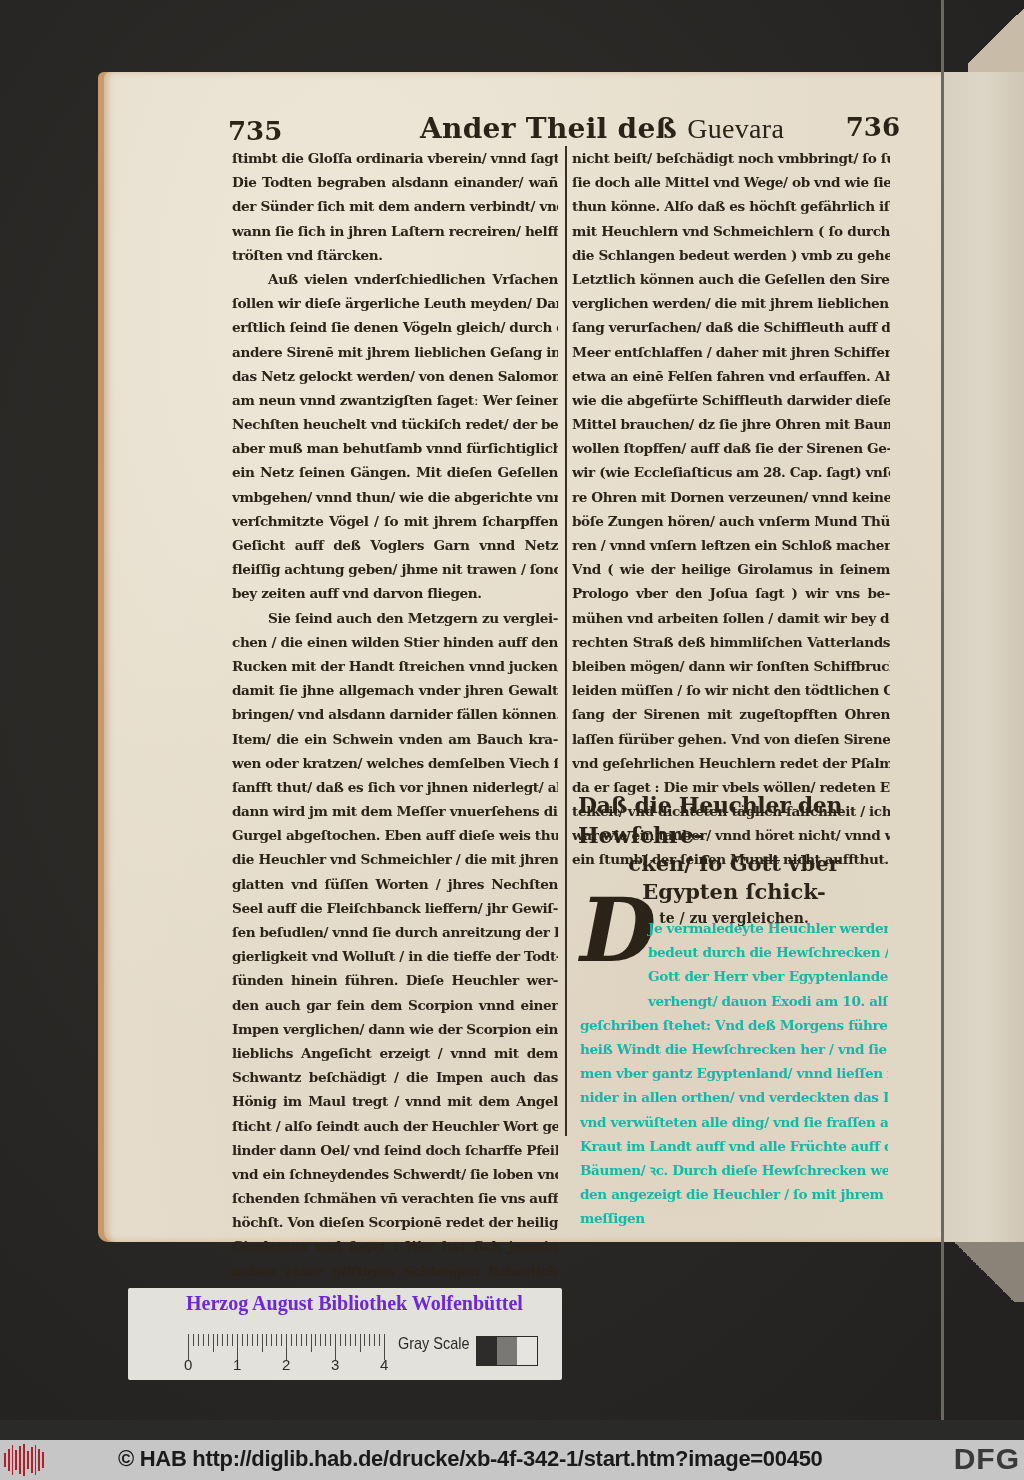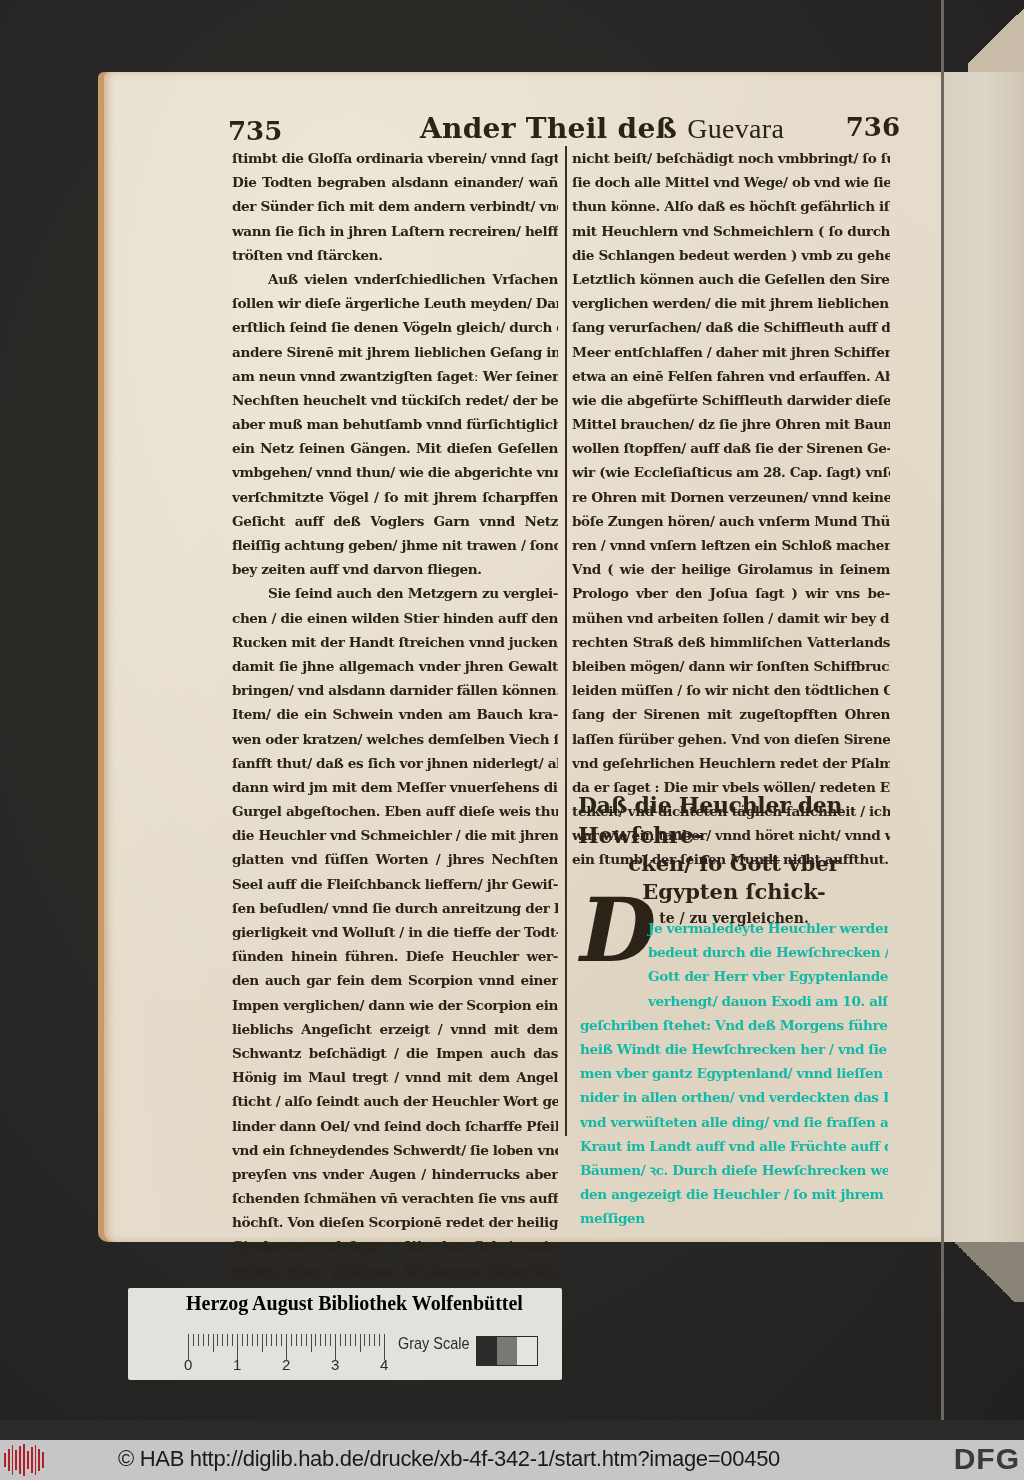--- a/index.html
+++ b/index.html
@@ -79,21 +79,21 @@
   }
   .body2 .line.dc { padding-left: 68px; }
   .catchword { text-align: right; }
 
   .colorbar {
     position: absolute; left: 128px; top: 1288px; width: 434px; height: 92px;
     background: #e3e1dc; border-radius: 2px;
   }
   .cb-title {
     position: absolute; left: 58px; top: 4px; font-family: "Liberation Serif", serif;
-    font-weight: bold; font-size: 20px; color: #000000;
+    font-weight: bold; font-size: 20px; color: #6d28d9;
   }
   .ruler {
     position: absolute; left: 60px; top: 46px; width: 196px; height: 26px;
   }
   .tick { position: absolute; top: 0; width: 1px; background: #4a4844; }
   .ruler-label { position: absolute; top: 68px; font-family: "Liberation Sans", sans-serif; font-size: 15px; color: #2d2b28; }
   .gray-label {
     position: absolute; left: 270px; top: 46px; font-family: "Liberation Sans", sans-serif;
     font-size: 17px; color: #2d2b28; transform: scaleX(0.85); transform-origin: left;
   }
@@ -107,21 +107,21 @@
     position: absolute; left: 0; top: 1440px; width: 1024px; height: 40px;
     background: #c6c6c6;
   }
   .hab-logo {
     position: absolute; left: 4px; top: 4px; width: 40px; height: 32px;
     display: flex; align-items: center; gap: 2px;
   }
   .hab-logo span { display: block; width: 2px; background: #b0202a; }
   .footer-text {
     position: absolute; left: 118px; top: 6px; font-family: "Liberation Sans", sans-serif;
-    font-size: 22px; color: #1a1a1a; letter-spacing: -0.3px;
+    font-size: 22px; color: #1a1a1a; letter-spacing: -0.3px; font-weight: bold;
   }
   .dfg-logo {
     position: absolute; right: 4px; top: 2px; font-family: "Liberation Sans", sans-serif;
     font-weight: bold; font-size: 30px; color: #3a3a3a; letter-spacing: 1px;
   }
 </style>
 </head>
 <body>
 
 <div class="scan-bg"></div>
@@ -144,20 +144,21 @@
 <div class="column col-left" id="col-left">
     <div class="line">ſtimbt die Gloſſa ordinaria vberein/ vnnd ſagt:</div>
     <div class="line">Die Todten begraben alsdann einander/ wañ</div>
     <div class="line">der Sünder ſich mit dem andern verbindt/ vnd</div>
     <div class="line">wann ſie ſich in jhren Laſtern recreiren/ helffen/</div>
     <div class="line last">tröſten vnd ſtärcken.</div>
     <div class="line indent">Auß vielen vnderſchiedlichen Vrſachen</div>
     <div class="line">ſollen wir dieſe ärgerliche Leuth meyden/ Dann</div>
     <div class="line">erſtlich ſeind ſie denen Vögeln gleich/ durch die</div>
     <div class="line">andere Sirenē mit jhrem lieblichen Geſang in</div>
+    <div class="line">das Netz gelockt werden/ von denen Salomon</div>
     <div class="line">am neun vnnd zwantzigſten ſagetː Wer ſeinem</div>
     <div class="line">Nechſten heuchelt vnd tückiſch redet/ der bereit</div>
     <div class="line">aber muß man behutſamb vnnd fürſichtiglich</div>
     <div class="line">ein Netz ſeinen Gängen. Mit dieſen Geſellen</div>
     <div class="line">vmbgehen/ vnnd thun/ wie die abgerichte vnnd</div>
     <div class="line">verſchmitzte Vögel / ſo mit jhrem ſcharpffen</div>
     <div class="line">Geſicht auff deß Voglers Garn vnnd Netz</div>
     <div class="line">fleiſſig achtung geben/ jhme nit trawen / ſonder</div>
     <div class="line last">bey zeiten auff vnd darvon fliegen.</div>
     <div class="line indent">Sie ſeind auch den Metzgern zu verglei-</div>
@@ -177,21 +178,20 @@
     <div class="line">gierligkeit vnd Wolluſt / in die tieffe der Todt-</div>
     <div class="line">ſünden hinein führen. Dieſe Heuchler wer-</div>
     <div class="line">den auch gar fein dem Scorpion vnnd einer</div>
     <div class="line">Impen verglichen/ dann wie der Scorpion ein</div>
     <div class="line">lieblichs Angeſicht erzeigt / vnnd mit dem</div>
     <div class="line">Schwantz beſchädigt / die Impen auch das</div>
     <div class="line">Hönig im Maul tregt / vnnd mit dem Angel</div>
     <div class="line">ſticht / alſo ſeindt auch der Heuchler Wort ge-</div>
     <div class="line">linder dann Oel/ vnd ſeind doch ſcharffe Pfeil/</div>
     <div class="line">vnd ein ſchneydendes Schwerdt/ ſie loben vnd</div>
-    <div class="line">preyſen vns vnder Augen / hinderrucks aber</div>
     <div class="line">ſchenden ſchmähen vñ verachten ſie vns auffs</div>
     <div class="line">höchſt. Von dieſen Scorpionē redet der heilig</div>
     <div class="line">Girolamus vnd ſaget : Wer hat ſich jemain</div>
     <div class="line">neben einer gifftigen Schlangen ſicherlich</div>
     <div class="line last">ſchlaffen gelegt? Dañ ob die Schlang jne ſchon</div>
   </div>
 <div class="col-rule"></div>
 <div class="column col-right" id="col-right">
     <div class="line">nicht beiſt/ beſchädigt noch vmbbringt/ ſo ſucht</div>
     <div class="line">ſie doch alle Mittel vnd Wege/ ob vnd wie ſie es</div>

